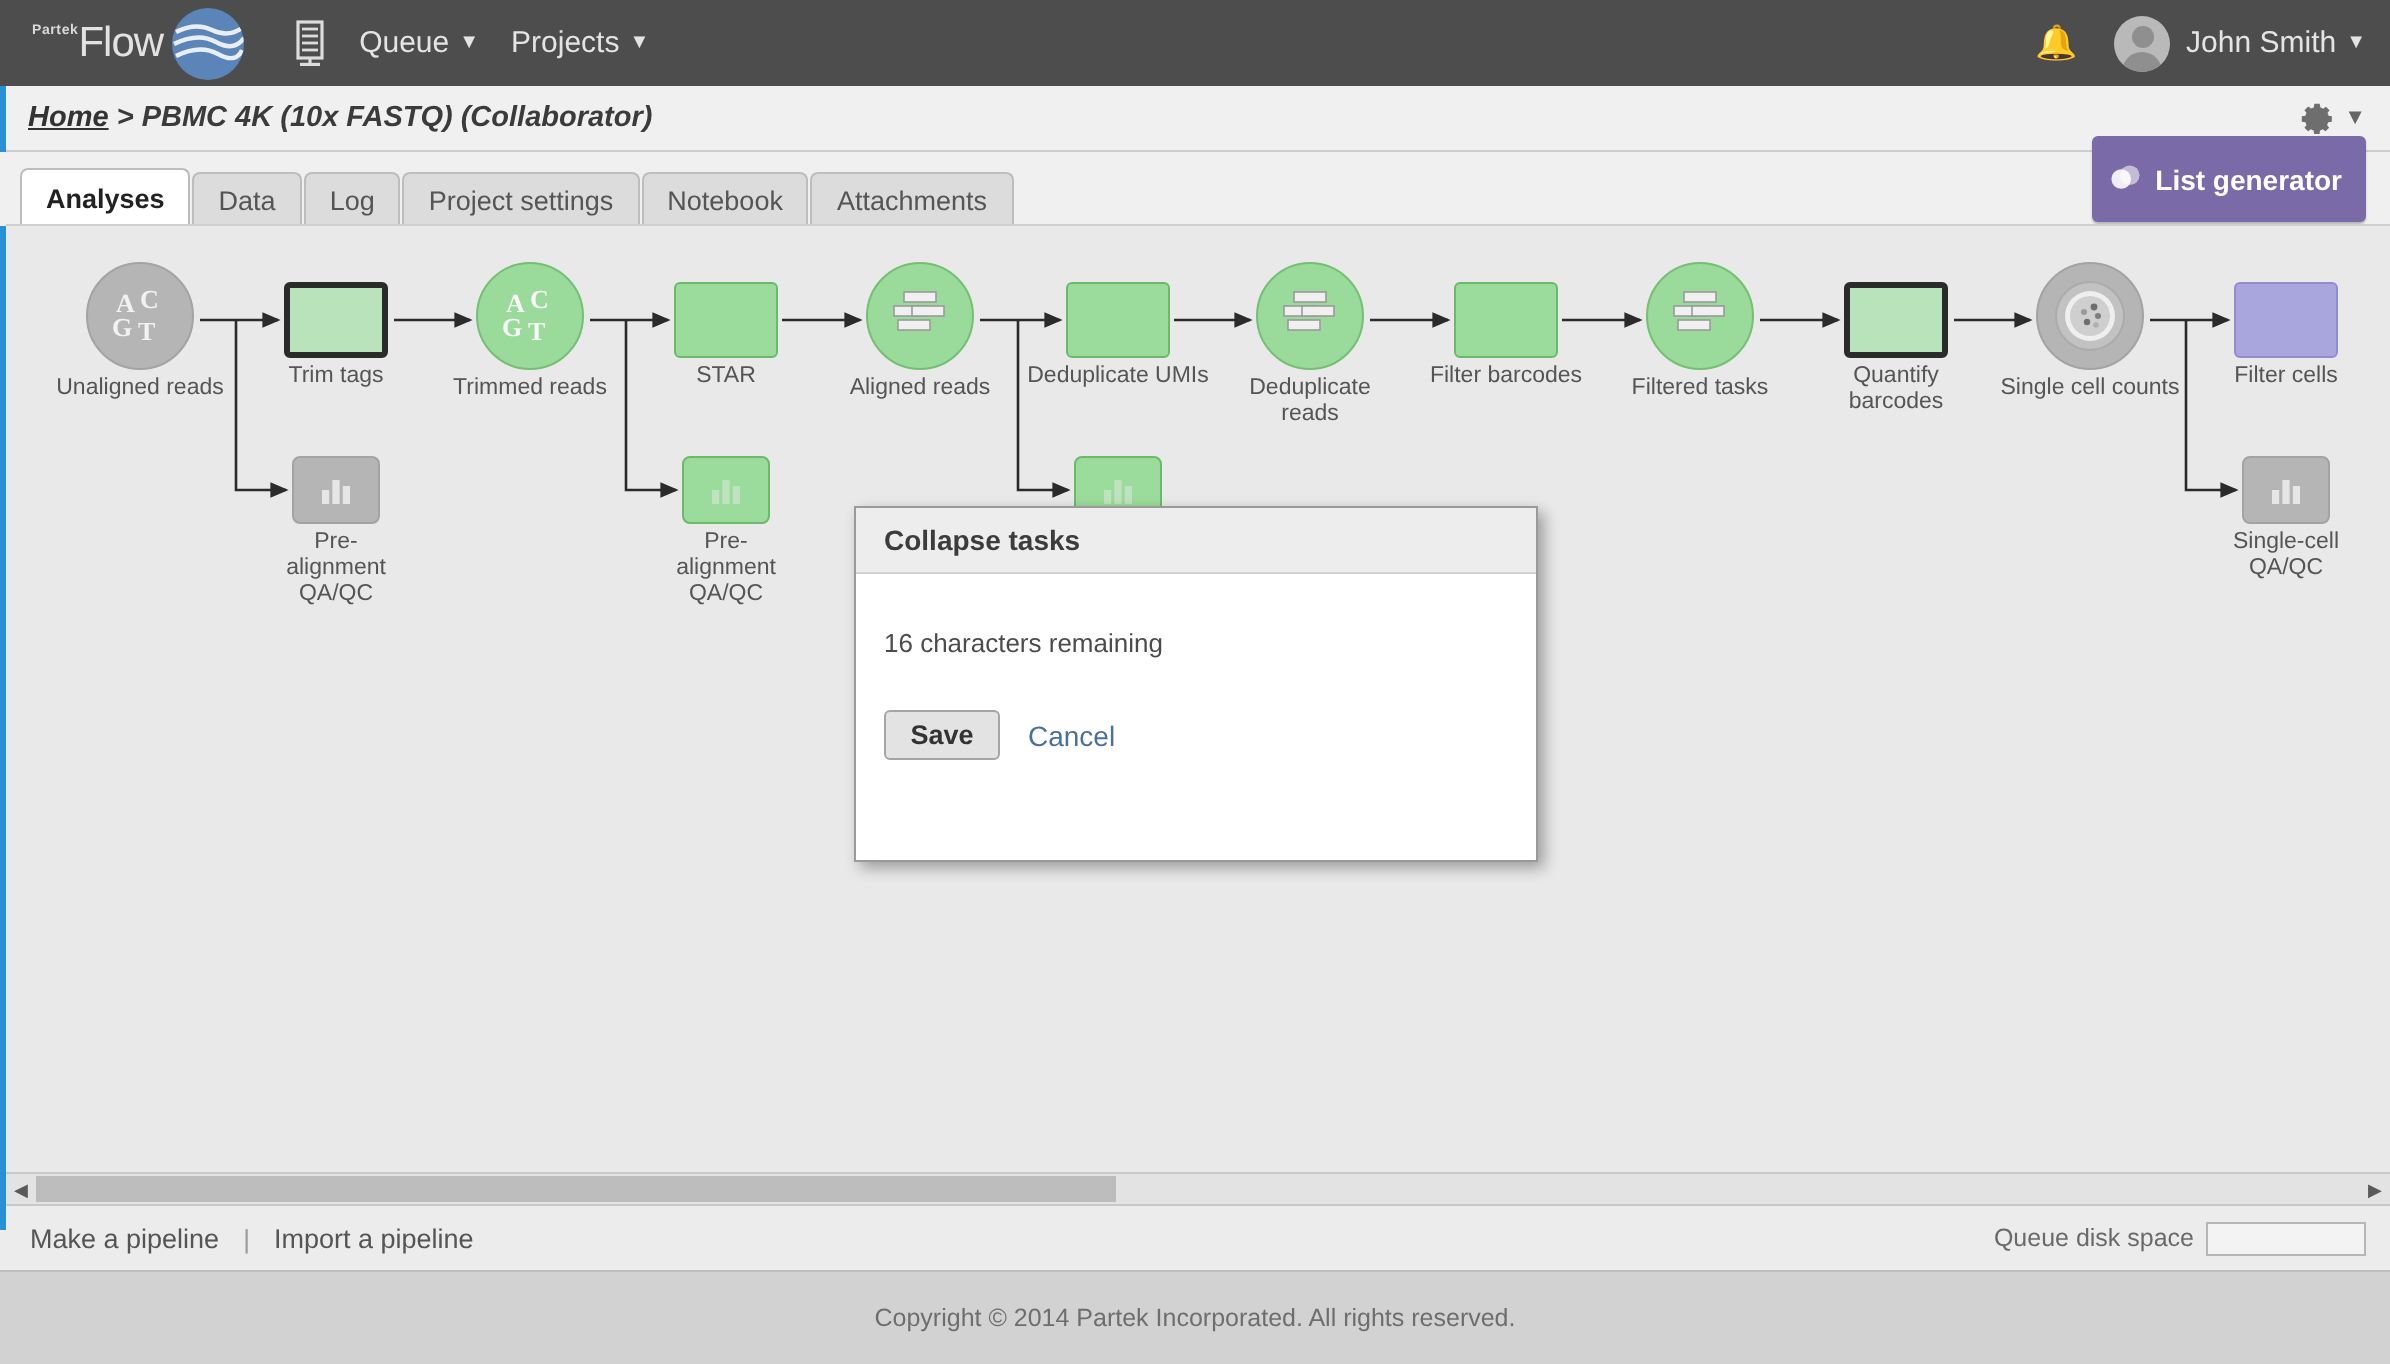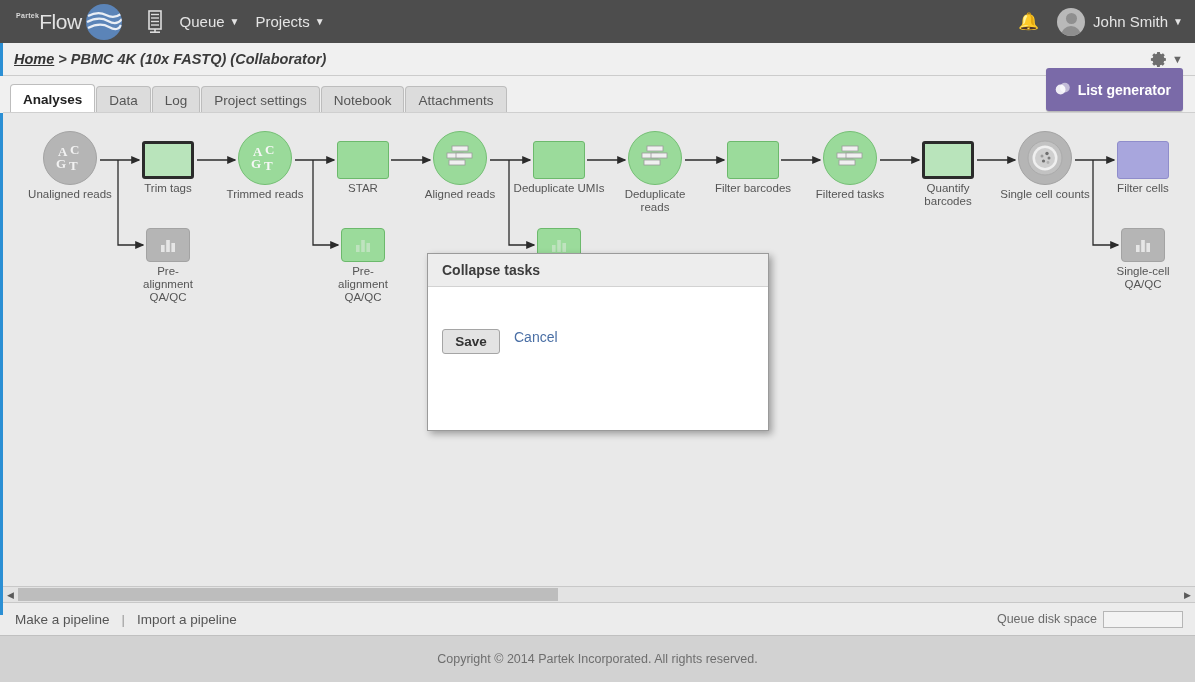--- a/index.html
+++ b/index.html
@@ -141,21 +141,21 @@
   .form-row { display:flex; align-items:center; }
   #field-label {
     font-size:14px; font-weight:bold; color:#4a6fa5; margin-right:9px;
   }
   #name-input {
     width:170px; height:24px; font-size:13.5px; color:#333;
     border:1px solid #a8a8a8; padding:0 4px;
     font-family:"Liberation Sans", sans-serif; background:#fff;
   }
   #chars-remaining { font-size:13px; color:#4c4c4c; margin-top:11px;}
-  #dialog-actions { display:flex; margin-top:26px; }
+  #dialog-actions { display:flex; align-items:center; margin-top:26px; }
   #save-btn {
     width:58px; height:25px; background:#e3e3e3; border:1px solid #a5a5a5;
     border-radius:3px; font-size:13.5px; font-weight:bold; color:#333;
     cursor:pointer; font-family:"Liberation Sans", sans-serif;
   }
   #cancel-link { margin-left:14px; font-size:14px; color:#4a6fa5; cursor:pointer;}
 
   
   #hscroll {
     position:absolute; left:3px; top:586px; width:1192px; height:17px;
@@ -477,20 +477,21 @@
         <rect x="12.4" y="6" width="3.6" height="9" fill="#e6e6e6"></rect>
       </svg>
     </div>
     <div class="node-label two">Single-cell QA/QC</div>
   </div>
 </div>
 
 <div id="dialog">
   <div id="dialog-title">Collapse tasks</div>
   <div id="dialog-body">
+    <div id="chars-remaining">16 characters remaining</div>
     <div id="dialog-actions">
       <button id="save-btn">Save</button>
       <span id="cancel-link">Cancel</span>
     </div>
   </div>
 </div>
 
 <div id="hscroll">
   <span class="sb-arrow">◀</span>
   <div id="sb-thumb"></div>

